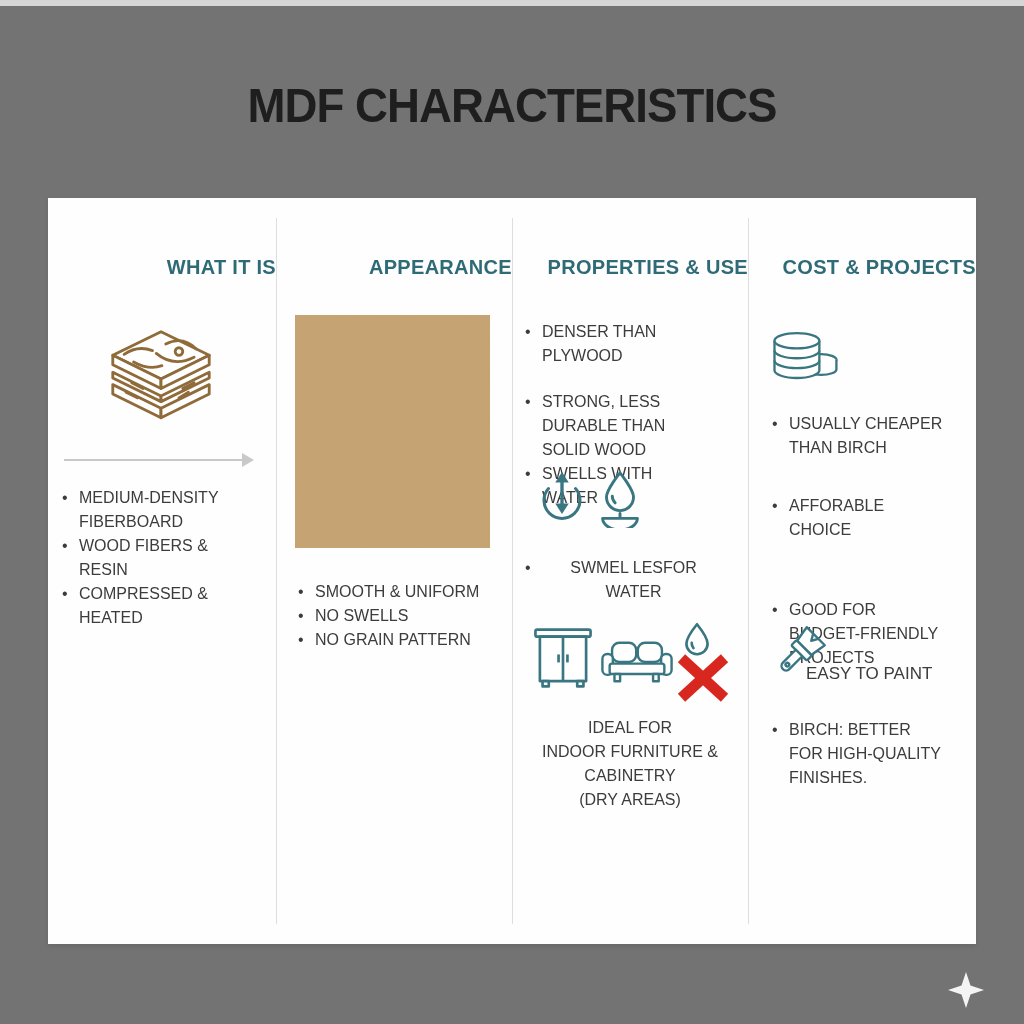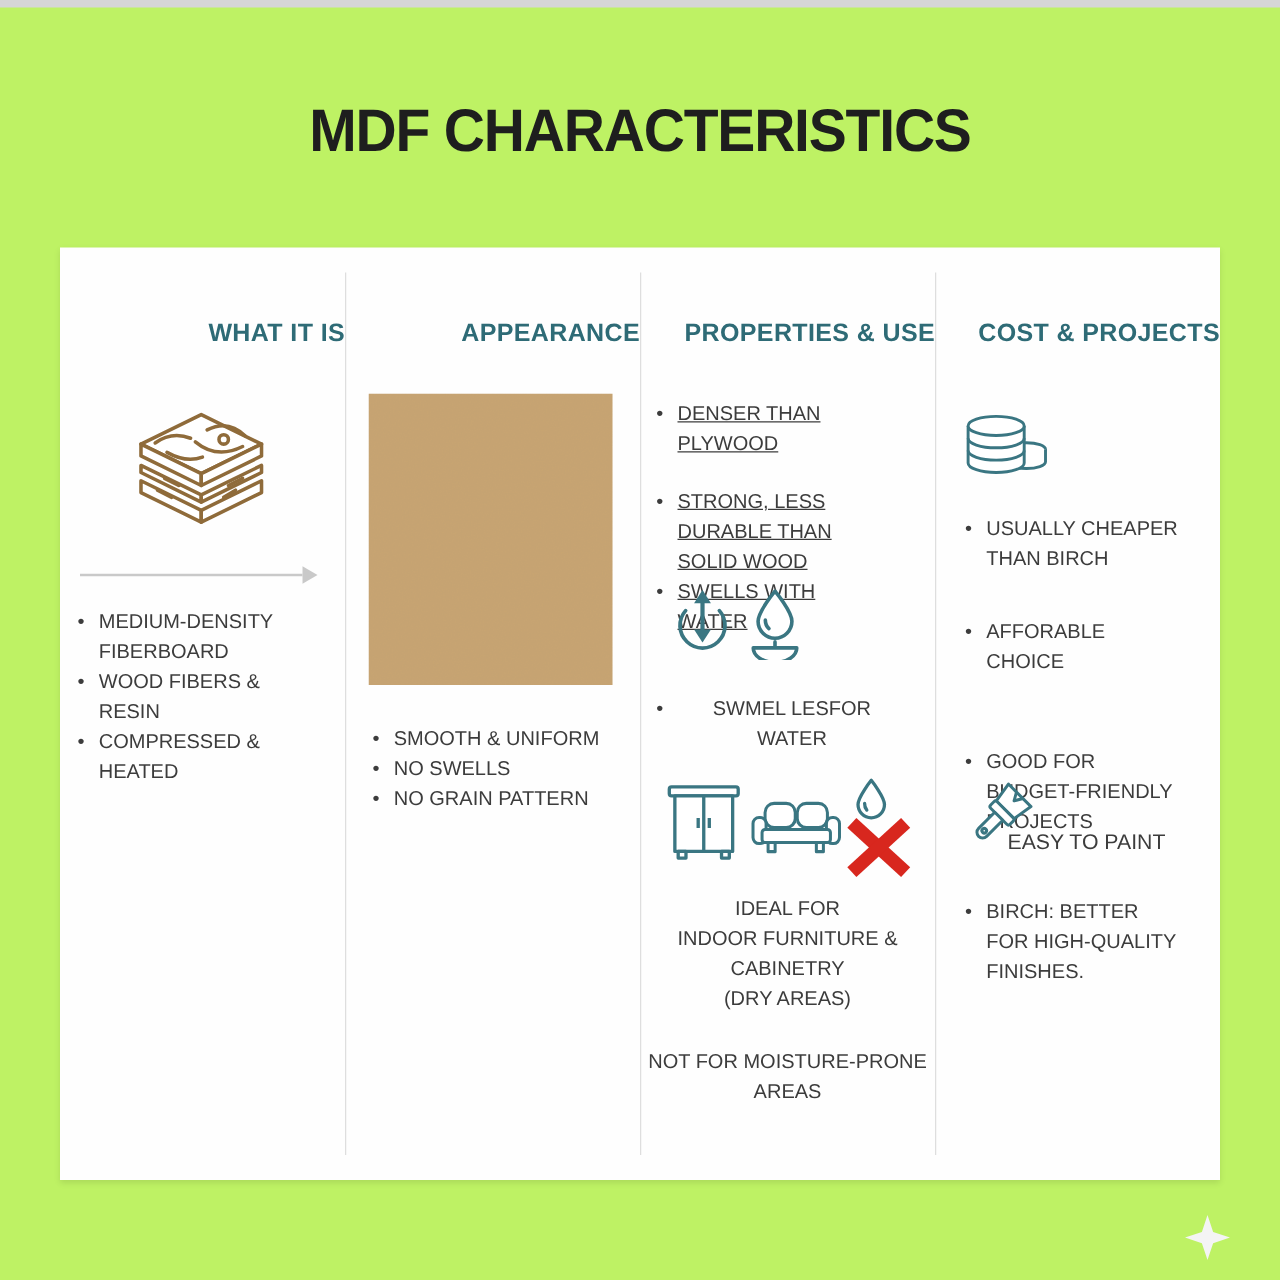--- a/index.html
+++ b/index.html
@@ -1,17 +1,17 @@
 <!DOCTYPE html>
 <html><head>
 <meta charset="utf-8">
 <style>
   html,body{margin:0;padding:0;}
   body{font-family:"Liberation Sans","DejaVu Sans",sans-serif;}
-  .stage{position:relative;width:1024px;height:1024px;background:#bef264;overflow:hidden;}
+  .stage{position:relative;width:1024px;height:1024px;background:#737373;overflow:hidden;}
   .top-strip{position:absolute;left:0;top:0;width:1024px;height:6px;background:#d6d6d6;}
   .page-title{position:absolute;left:0;top:78px;width:1024px;text-align:center;margin:0;
     font-size:48px;font-weight:bold;color:#1e1e1e;letter-spacing:-1px;transform:scaleX(.95);}
   .card{position:absolute;left:48px;top:198px;width:928px;height:746px;background:#fefefe;
     box-shadow:0 2px 5px rgba(0,0,0,.10);}
   .divider{position:absolute;top:20px;height:706px;width:1px;background:#dedede;}
   .d1{left:228px}.d2{left:464px}.d3{left:700px}
   .col{position:absolute;top:0;height:746px;}
   .col1{left:0;width:228px}.col2{left:228px;width:236px}.col3{left:464px;width:236px}.col4{left:700px;width:228px}
   .col-header{position:absolute;top:58px;left:0;width:100%;text-align:right;margin:0;
@@ -25,21 +25,21 @@
   .flow-arrow{left:16px;top:254px;width:190px;height:16px;}
   .flow-arrow .line{position:absolute;left:0;top:7px;width:178px;height:2px;background:#c9c9c9;}
   .flow-arrow .head{position:absolute;right:0;top:1px;width:0;height:0;
     border-left:12px solid #c9c9c9;border-top:7px solid transparent;border-bottom:7px solid transparent;}
   .c1-list{left:14px;top:288px;width:168px;}
   
   .swatch{position:absolute;left:19px;top:117px;width:195px;height:233px;background:#c8a471;}
   .swatch svg{position:absolute;left:0;top:0;width:100%;height:100%;}
   .c2-list{left:22px;top:382px;width:190px;}
   
-  .c3-list{left:13px;top:122px;width:182px;text-decoration:underline;}
+  .c3-list{left:13px;top:122px;width:182px;}
   .c3-list li.gap{margin-bottom:22px;}
   .swell-icon{left:26px;top:266px;width:48px;height:64px;}
   .dropdish-icon{left:86px;top:272px;width:44px;height:58px;}
   .c3-water{left:13px;top:358px;width:200px;text-align:center;}
   .cabinet-icon{left:21px;top:428px;width:60px;height:64px;}
   .sofa-icon{left:88px;top:440px;width:74px;height:48px;}
   .drop-small-icon{left:170px;top:424px;width:30px;height:38px;}
   .redx-icon{left:162px;top:454px;width:58px;height:52px;}
   .caption{position:absolute;left:0;width:100%;text-align:center;font-size:16px;line-height:24px;
     color:#3c3c3c;white-space:pre-line;margin:0;}
@@ -204,22 +204,20 @@
             <line x1="7" y1="7" x2="55" y2="51"></line>
             <line x1="55" y1="7" x2="7" y2="51"></line>
           </g>
         </svg>
       </span>
 
       <p class="caption cap-ideal">IDEAL FOR
 INDOOR FURNITURE &amp;
 CABINETRY
 (DRY AREAS)</p>
-      <p class="caption cap-not">NOT FOR MOISTURE-PRONE
-AREAS</p>
     </div>
 
     <div class="col col4">
       <h2 class="col-header">COST &amp; PROJECTS</h2>
 
       <span class="icon coins-icon">
         <svg viewBox="0 0 78 58" width="70" height="56">
           <g stroke="#3a7682" stroke-width="2.6" fill="#ffffff">
             <ellipse cx="57" cy="33" rx="17" ry="6"></ellipse>
             <path d="M40 33 v11 a17 6 0 0 0 34 0 v-11"></path>

